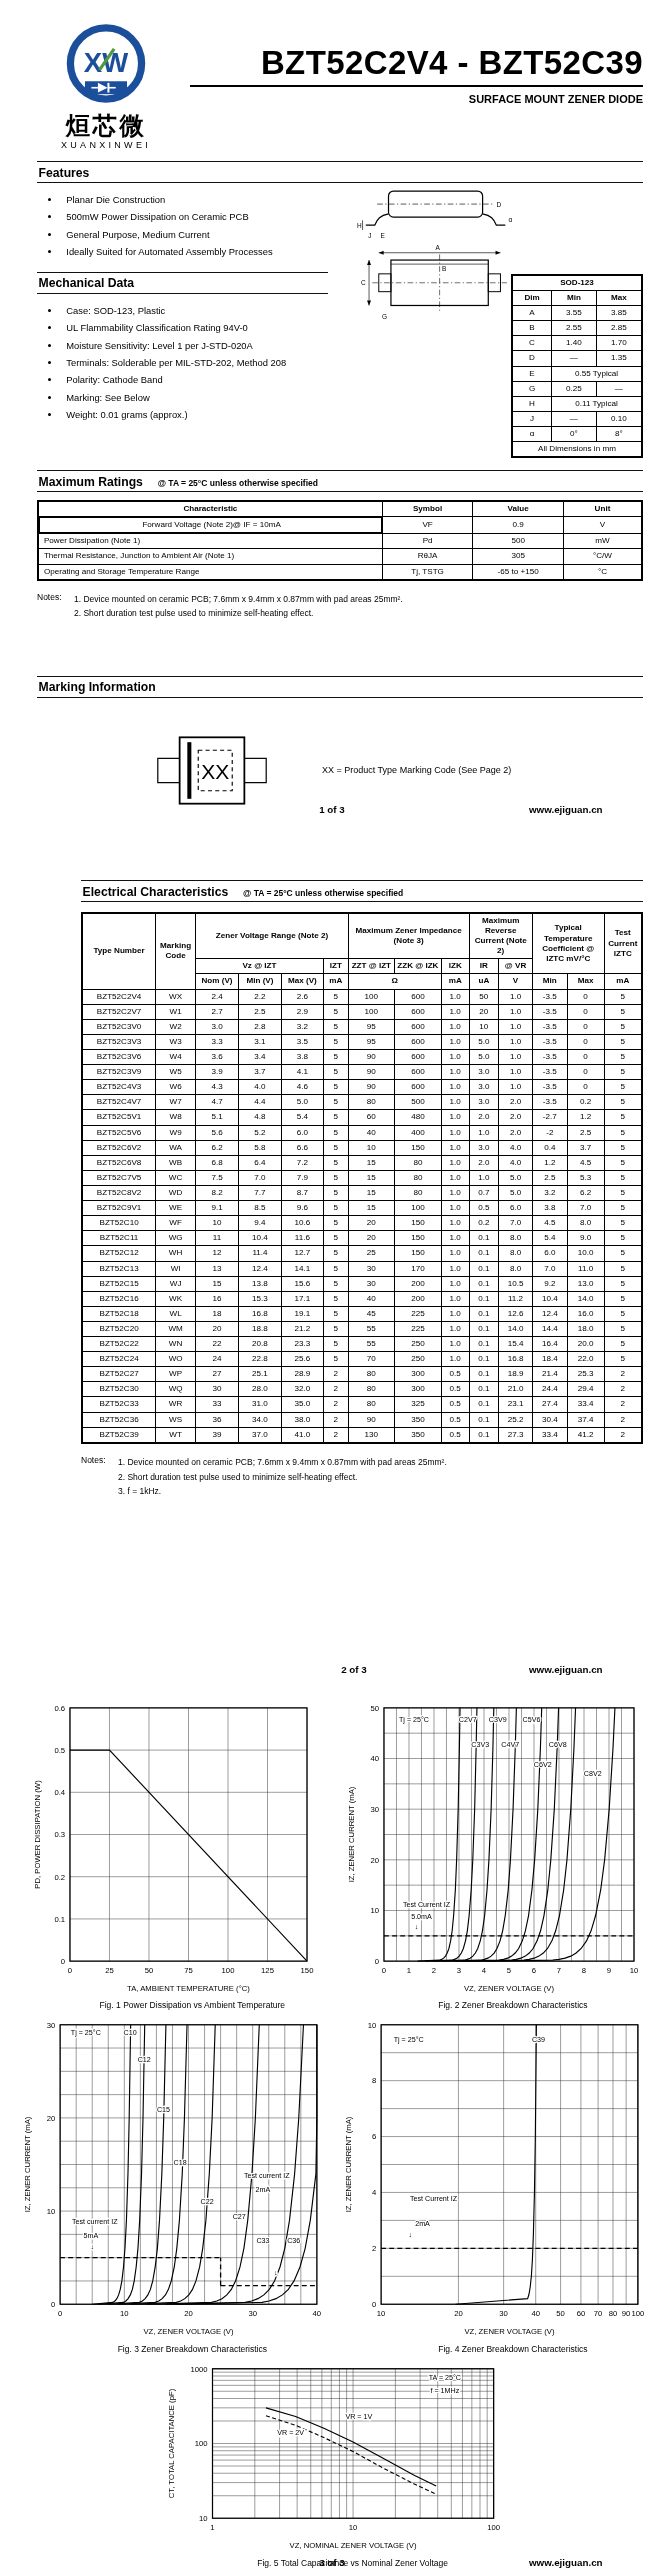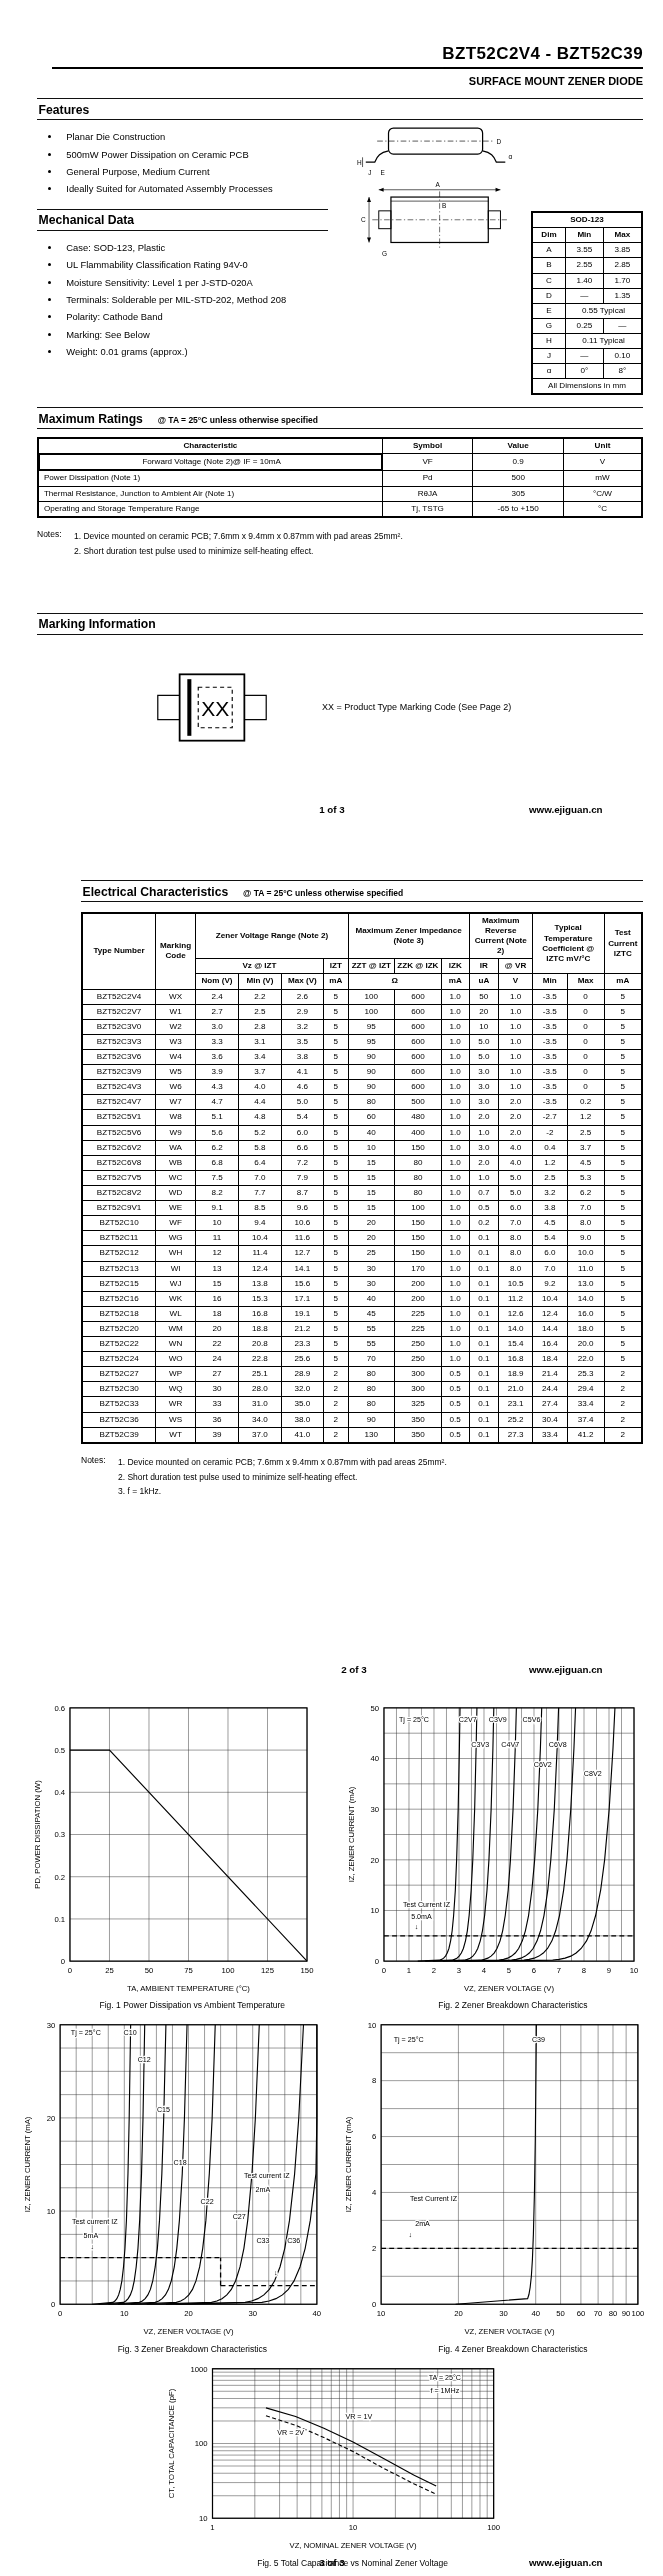--- a/index.html
+++ b/index.html
@@ -9,40 +9,40 @@
   .pg{position:relative;box-sizing:border-box;}
   .p1{height:823px;padding:23px 21px 0 37px;}
   .p2{height:860px;padding:46px 21px 0 37px;margin-left:44px;}
   .p3{height:893px;padding:14.6px 8.1px 0 16.3px;}
   
   .hdr{display:flex;align-items:flex-start;}
   .logoblk{width:138px;text-align:center;}
   .logoblk .cjk{font-size:24.4px;font-weight:bold;letter-spacing:2.4px;line-height:1.05;margin-top:-1.6px;}
   .logoblk .latin{font-size:9px;letter-spacing:3.3px;margin-top:0.8px;}
   .hdr-r{flex:1;margin-left:14.6px;padding-top:21px;}
-  .title{font-size:17px;font-weight:bold;text-align:right;letter-spacing:0.4px;
+  .title{font-size:33px;font-weight:bold;text-align:right;letter-spacing:0.4px;
          border-bottom:2.4px solid #000;padding-bottom:3.3px;}
   .subtitle{font-size:11px;font-weight:bold;text-align:right;margin-top:5.7px;}
   
   .sect{border-top:1.6px solid #111;border-bottom:1.6px solid #111;padding:3.3px 0 2.4px 1.6px;
         font-size:12.2px;font-weight:bold;margin-top:11.4px;}
   .sect .cond{font-weight:bold;font-size:8.5px;margin-left:11.4px;}
   .narrow{width:289px;}
   
   .cols{display:flex;}
   .colL{width:293px;}
   .colR{width:313px;position:relative;height:276px;}
   ul.blist{margin:8.1px 0 0 11.4px;padding-left:13px;}
   ul.blist li{font-size:9.4px;line-height:1.85;padding-left:4.9px;}
   
   table.dt{border-collapse:collapse;border:2.4px double #000;}
   table.dt th,table.dt td{border:0.8px solid #000;font-size:8.1px;text-align:center;
        padding:2px 2.4px;line-height:1.25;}
   table.dt th{font-weight:bold;}
-  .sodtbl{position:absolute;right:0;top:91px;width:112px;}
+  .sodtbl{position:absolute;right:0;top:91px;width:132px;}
   .sodtbl th,.sodtbl td{font-size:7.7px;padding:1.6px 2.4px;}
   .mrt{width:100%;margin-top:8.1px;}
   .mrt td:first-child{text-align:left;padding-left:4.9px;}
   .mrt .lrc{display:flex;justify-content:center;}
   .notes{margin-top:11.4px;font-size:8.5px;display:flex;}
   .notes .nlab{font-weight:normal;width:37px;}
   .notes .nlines div{line-height:1.7;}
   
   .markrow{display:flex;align-items:center;margin:28px 0 0 114px;}
   .marknote{font-size:9px;margin-left:49px;}
@@ -62,20 +62,36 @@
   .fig5wrap{grid-column:1 / 3;}
   svg text{font-family:"Liberation Sans",sans-serif;}
 </style>
 </head>
 <body>
 
 <div class="page">
 
   <div class="pg p1">
     <div class="hdr">
+      <div class="logoblk">
+        <svg width="98" height="89" viewBox="0 0 120 110">
+          <circle cx="60" cy="50" r="44" fill="none" stroke="#1b4f9c" stroke-width="9"></circle>
+          <text x="60" y="60" text-anchor="middle" font-size="34" font-weight="bold" fill="#1b4f9c">XW</text>
+          <line x1="52" y1="58" x2="70" y2="32" stroke="#4e9a3f" stroke-width="4"></line>
+          <rect x="34" y="72" width="52" height="16" fill="#1b4f9c"></rect>
+          <g>
+            <polygon points="50,74 50,86 62,80" fill="#fff"></polygon>
+            <line x1="63" y1="74" x2="63" y2="86" stroke="#fff" stroke-width="2.5"></line>
+            <line x1="42" y1="80" x2="50" y2="80" stroke="#fff" stroke-width="2"></line>
+            <line x1="63" y1="80" x2="72" y2="80" stroke="#fff" stroke-width="2"></line>
+          </g>
+        </svg>
+        <div class="cjk">烜芯微</div>
+        <div class="latin">XUANXINWEI</div>
+      </div>
       <div class="hdr-r">
         <div class="title">BZT52C2V4 - BZT52C39</div>
         <div class="subtitle">SURFACE MOUNT ZENER DIODE</div>
       </div>
     </div>
 
     <div class="sect">Features</div>
     <div class="cols">
       <div class="colL">
         <ul class="blist">

